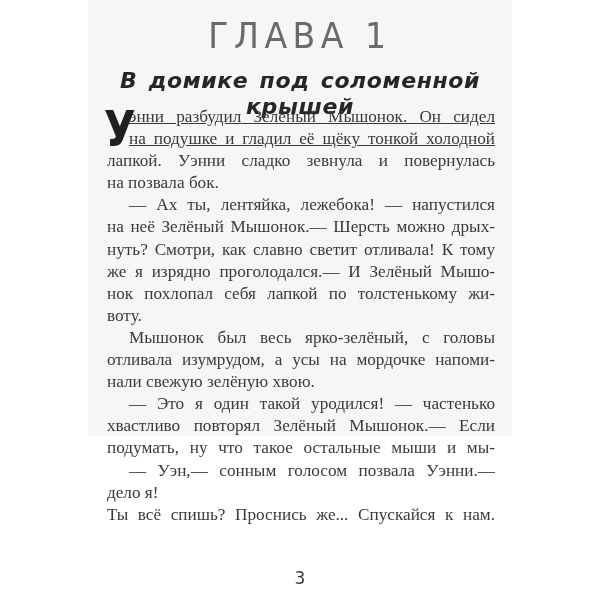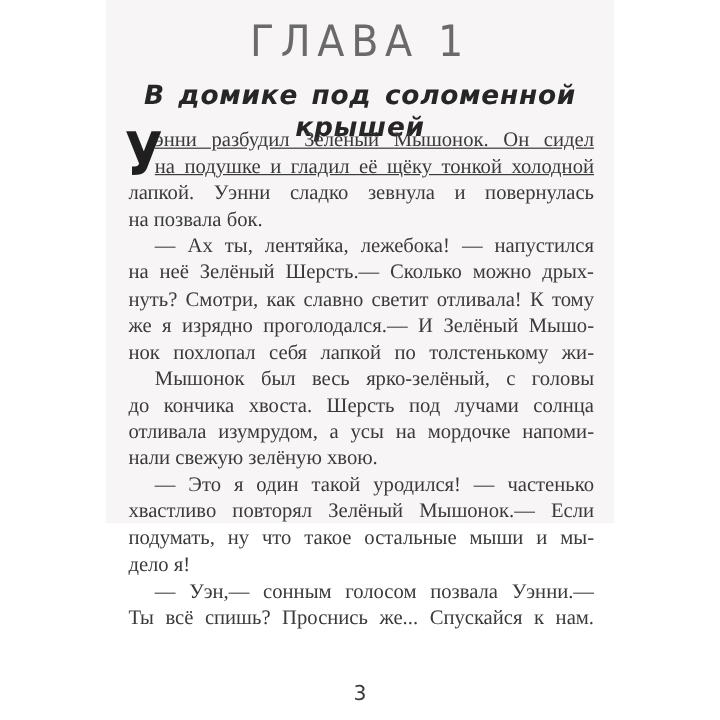--- a/index.html
+++ b/index.html
@@ -105,30 +105,30 @@
   <div class="chapter-title">ГЛАВА 1</div>
   <div class="chapter-subtitle">В домике под соломенной крышей</div>
 
   <div class="body-text">
     <span class="dropcap">У</span>
     <span class="line dropcap-line">энни разбудил Зелёный Мышонок. Он сидел</span>
     <span class="line dropcap-line">на подушке и гладил её щёку тонкой холодной</span>
     <span class="line">лапкой. Уэнни сладко зевнула и повернулась</span>
     <span class="line last">на позвала бок.</span>
     <span class="line indent">— Ах ты, лентяйка, лежебока! — напустился</span>
-    <span class="line">на неё Зелёный Шерсть.— Сколько можно дрых-</span>
+    <span class="line">на неё Зелёный Мышонок.— Шерсть можно дрых-</span>
     <span class="line">нуть? Смотри, как славно светит отливала! К тому</span>
     <span class="line">же я изрядно проголодался.— И Зелёный Мышо-</span>
     <span class="line">нок похлопал себя лапкой по толстенькому жи-</span>
+    <span class="line last">воту.</span>
     <span class="line indent">Мышонок был весь ярко-зелёный, с головы</span>
-    <span class="line">до кончика хвоста. Шерсть под лучами солнца</span>
     <span class="line">отливала изумрудом, а усы на мордочке напоми-</span>
     <span class="line last">нали свежую зелёную хвою.</span>
     <span class="line indent">— Это я один такой уродился! — частенько</span>
     <span class="line">хвастливо повторял Зелёный Мышонок.— Если</span>
     <span class="line">подумать, ну что такое остальные мыши и мы-</span>
+    <span class="line indent">— Уэн,— сонным голосом позвала Уэнни.—</span>
     <span class="line last">дело я!</span>
-    <span class="line indent">— Уэн,— сонным голосом позвала Уэнни.—</span>
     <span class="line">Ты всё спишь? Проснись же... Спускайся к нам.</span>
   </div>
 
   <div class="page-number">3</div>
 </div>
 
 </body></html>

